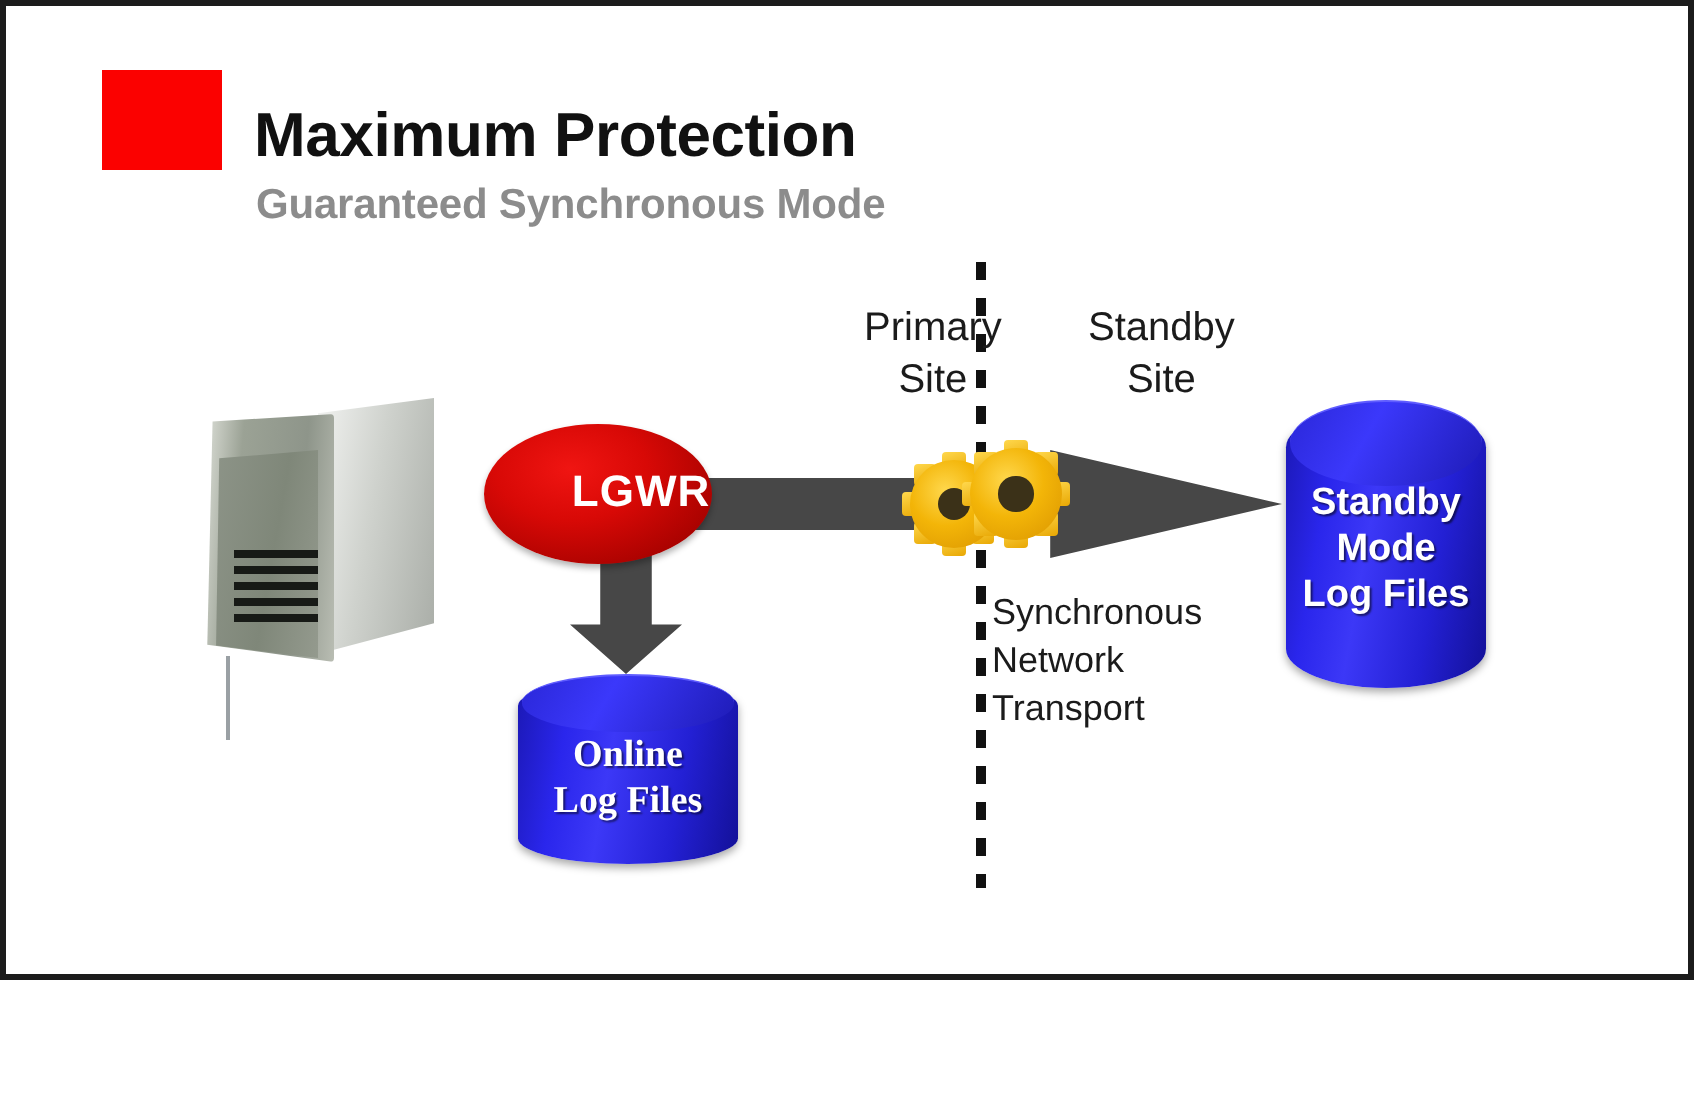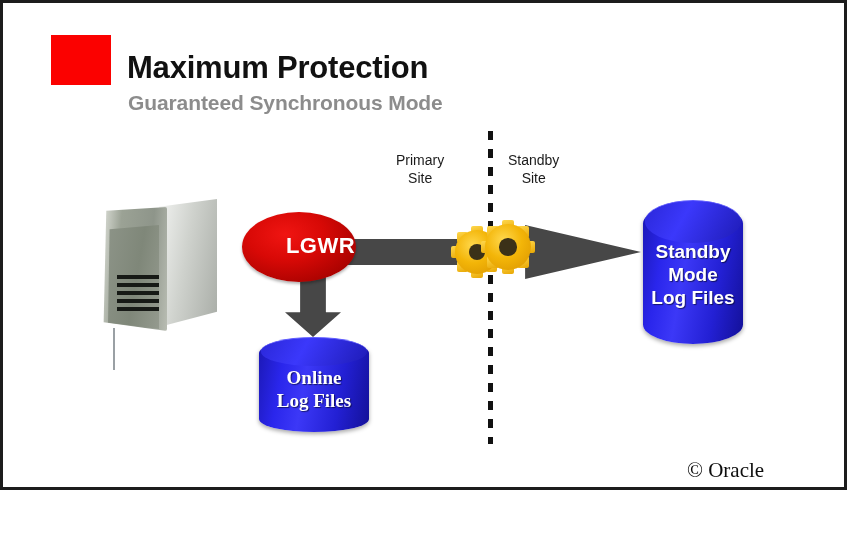--- a/index.html
+++ b/index.html
@@ -47,25 +47,26 @@
   
   #divider {
     left: 485px; top: 128px;
     width: 5px; height: 313px;
     background-image: linear-gradient(to bottom, #111 0 9px, transparent 9px 18px);
     background-size: 5px 18px;
   }
 
   
   .site-label {
-    font-size: 14px;
+    font-size: 20px;
     color: #1b1b1b;
     line-height: 1.28;
     text-align: center;
     white-space: nowrap;
+    margin-left: 36px;
   }
   #primary-site { left: 393px; top: 149px; }
   #standby-site { left: 505px; top: 149px; }
 
   #transport-label {
     left: 493px; top: 292px;
     font-size: 18px;
     color: #1b1b1b;
     line-height: 1.32;
     text-align: left;
@@ -236,20 +237,25 @@
 
   <div class="abs site-label" id="primary-site">
     <div>Primary</div>
     <div>Site</div>
   </div>
   <div class="abs site-label" id="standby-site">
     <div>Standby</div>
     <div>Site</div>
   </div>
 
+  <div class="abs" id="transport-label">
+    <div>Synchronous</div>
+    <div>Network</div>
+    <div>Transport</div>
+  </div>
 
   <div class="abs" id="server">
     <div class="abs" id="server-side"></div>
     <div class="abs" id="server-front">
       <div class="abs" id="server-panel">
         <div class="abs vent" style="top:50px"></div>
         <div class="abs vent" style="top:58px"></div>
         <div class="abs vent" style="top:66px"></div>
         <div class="abs vent" style="top:74px"></div>
         <div class="abs vent" style="top:82px"></div>
@@ -305,18 +311,17 @@
       <div class="tooth" style="left:83%; top:37%;"></div>
       <div class="tooth" style="left:4%; top:4%;"></div>
       <div class="tooth" style="left:70%; top:4%;"></div>
       <div class="tooth" style="left:4%; top:70%;"></div>
       <div class="tooth" style="left:70%; top:70%;"></div>
       <div class="gear-body"></div>
       <div class="gear-hub"></div>
     </div>
   </div>
 
-  <div class="abs" id="copyright">© Oracle</div>
   <div class="abs" id="footer-bar">
     <div id="footer-logo">ORACLE</div>
   </div>
 
 </div>
 
 </body></html>

